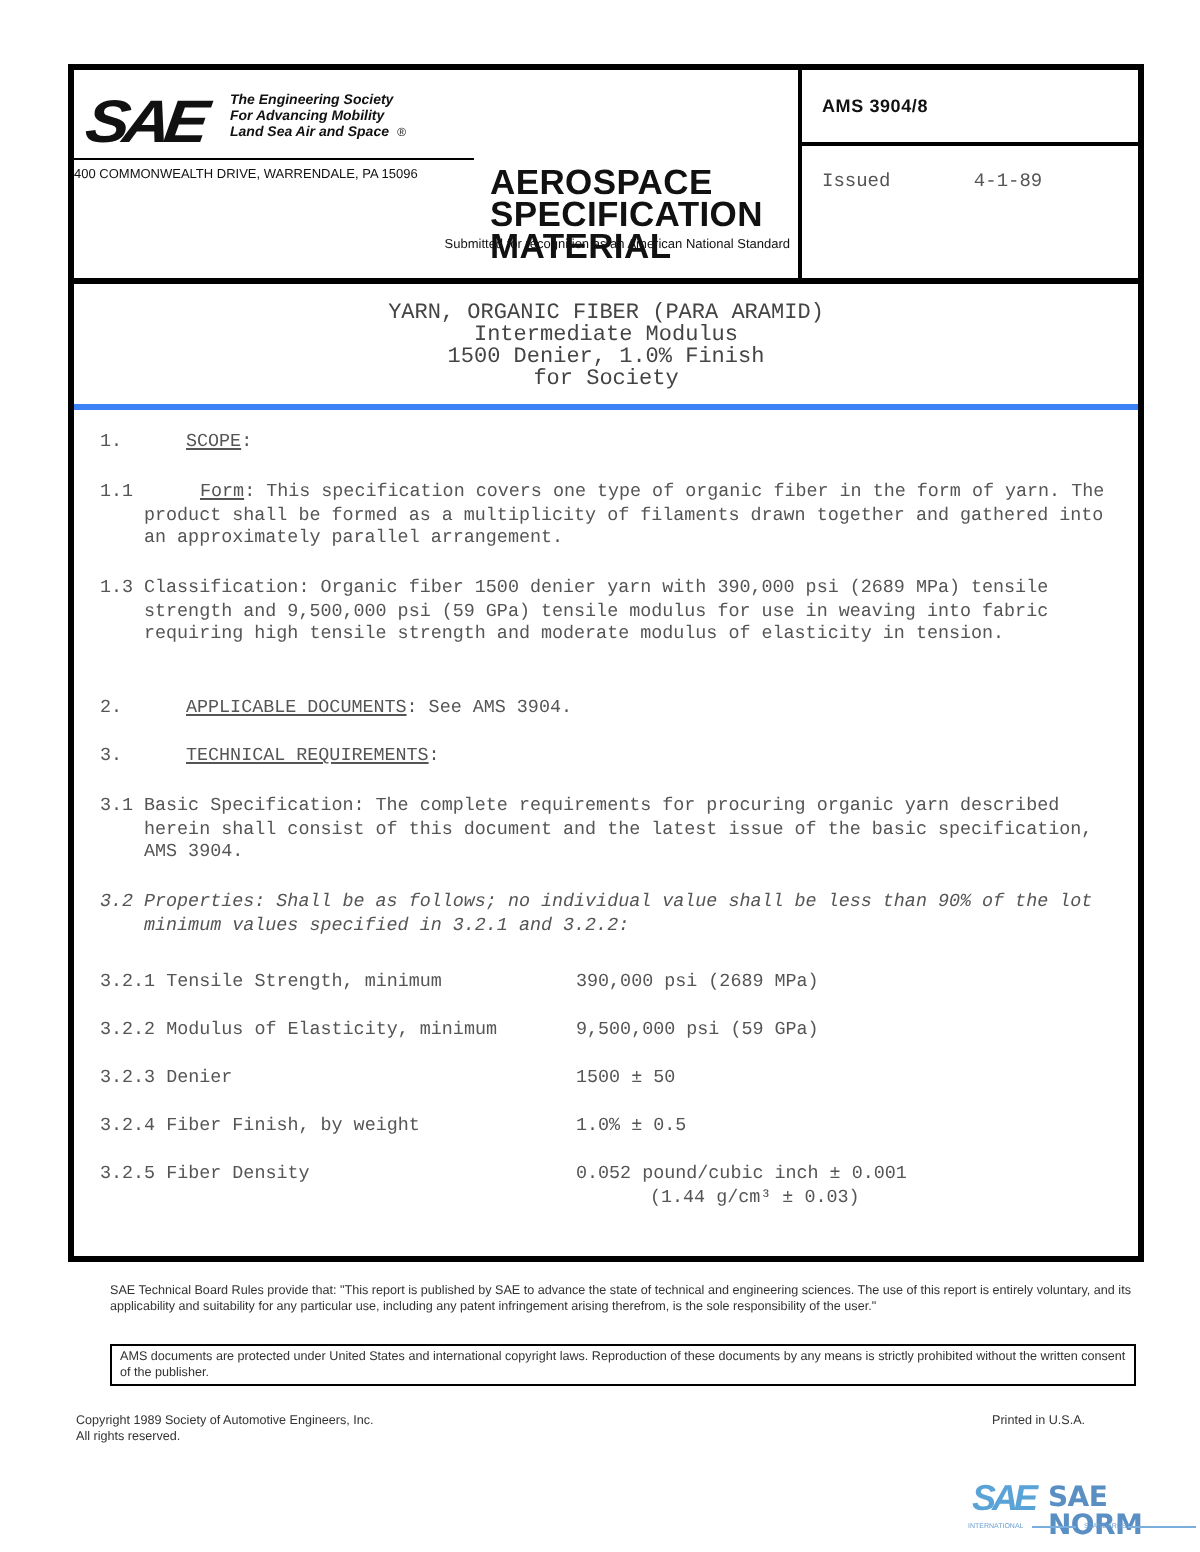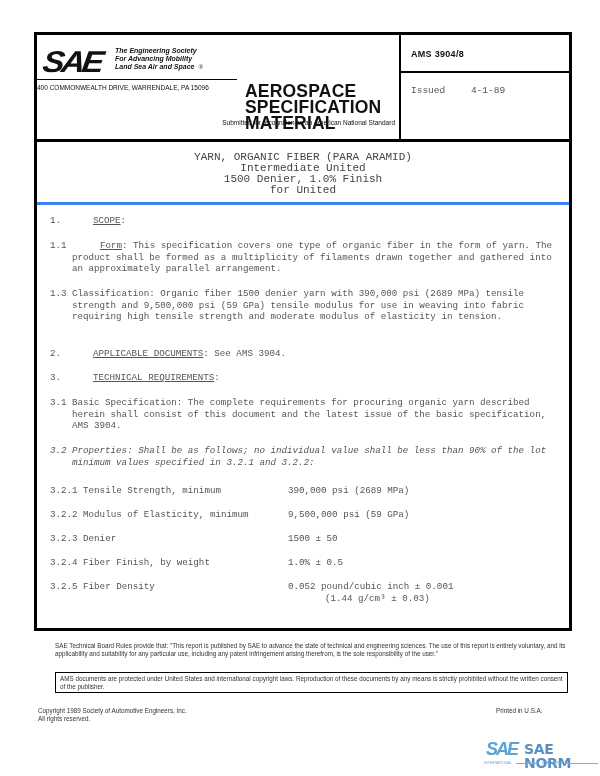--- a/index.html
+++ b/index.html
@@ -15,21 +15,21 @@
       border-bottom: 3px solid #000;
     }
     .hdr-left { position: absolute; left: 0; top: 0; width: 362px; height: 104px; }
     .hdr-right {
       position: absolute; left: 362px; top: 0; width: 170px; height: 104px;
       border-left: 2px solid #000;
     }
     .ams-box { height: 38px; border-bottom: 2px solid #000; padding: 8px 10px; }
     .ams-num { font-family: "Liberation Sans", sans-serif; font-weight: bold; font-size: 9px; letter-spacing: 0.3px; }
     .issued-row { padding: 12px 10px; font-family: "Liberation Mono", monospace; font-size: 9.5px; color: #555; }
-    .issued-row span.date { margin-left: 20px; }
+    .issued-row span.date { margin-left: 36px; }
 
     .logo-block { position: absolute; left: 6px; top: 10px; width: 200px; height: 36px; }
     .sae-logo {
       position: absolute; left: 0; top: 2px; font-family: "Liberation Sans", sans-serif;
       font-weight: bold; font-style: italic; font-size: 30px; letter-spacing: -3px; line-height: 30px;
       transform: skewX(-8deg) scaleX(1.1); transform-origin: left;
     }
     .society { position: absolute; left: 72px; top: 2px; font-size: 7px; font-style: italic; font-weight: bold; line-height: 8px; }
     .society .reg { font-size: 6px; margin-left: 4px; font-weight: normal; }
     .hdr-rule { position: absolute; left: 0; top: 44px; width: 200px; border-top: 1px solid #000; }
@@ -118,23 +118,23 @@
       </div>
       <div class="issued-row">
         <span>Issued</span>
         <span class="date">4-1-89</span>
       </div>
     </div>
   </div>
 
   <div class="title-box">
     <div>YARN, ORGANIC FIBER (PARA ARAMID)</div>
-    <div>Intermediate United</div>
+    <div>Intermediate Modulus</div>
     <div>1500 Denier, 1.0% Finish</div>
-    <div>for United</div>
+    <div>for Society</div>
   </div>
 
   <div class="body-text">
 
     <div class="para top-level" style="top:10px;">
       <span class="num">1.</span>
       <span class="txt"><span class="u">SCOPE</span><span>:</span></span>
     </div>
 
     <div class="para" style="top:35px;">

